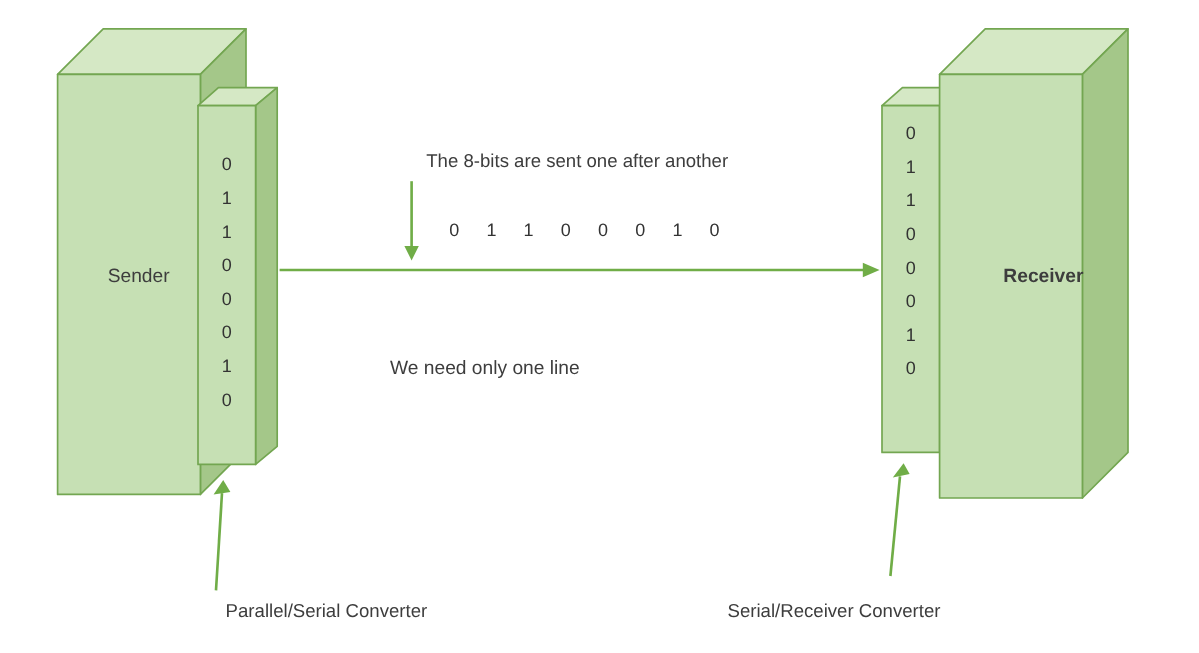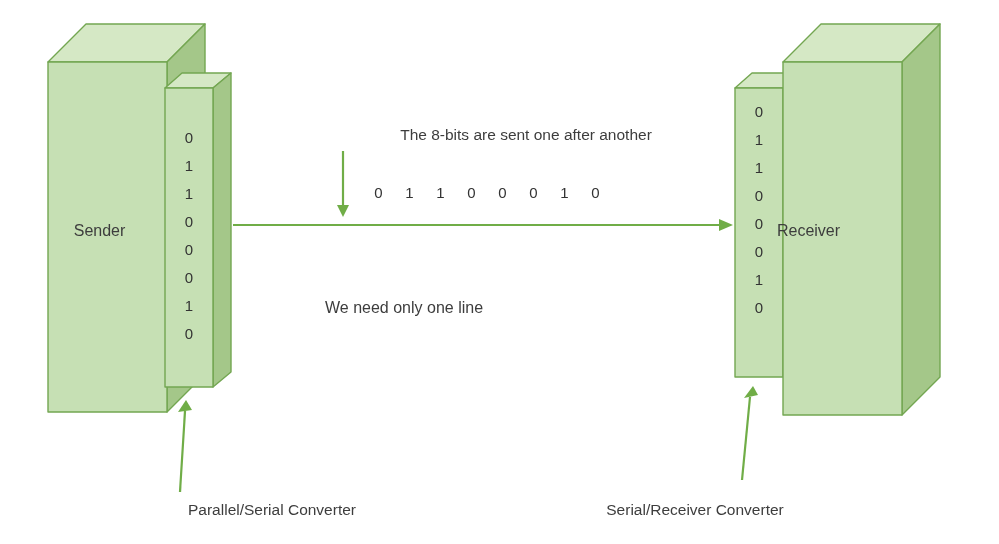--- a/index.html
+++ b/index.html
@@ -106,23 +106,23 @@
       <line class="arrow-line" x1="180" y1="492" x2="185" y2="411"></line>
       <polygon class="arrow-head" points="186,400 178,412 192,410"></polygon>
     </g>
 
     <g>
       <line class="arrow-line" x1="742" y1="480" x2="750" y2="397"></line>
       <polygon class="arrow-head" points="753,386 744,398 758,395"></polygon>
     </g>
   </svg>
 
-  <div class="txt box-label" style="left:40px; top:222px; width:119px;">Sender</div>
+  <div class="txt box-label" style="left:56px; top:222px; width:119px;">Sender</div>
 
-  <div class="txt box-label" style="left:749px; top:222px; width:119px;">Receiver</div>
+  <div class="txt box-label" style="left:810px; top:222px; width:119px;font-weight:bold;">Receiver</div>
 
   <div class="bits-col" style="left:165px; top:124px;">
     <div class="bit">0</div>
     <div class="bit">1</div>
     <div class="bit">1</div>
     <div class="bit">0</div>
     <div class="bit">0</div>
     <div class="bit">0</div>
     <div class="bit">1</div>
     <div class="bit">0</div>
@@ -132,21 +132,21 @@
     <div class="bit">0</div>
     <div class="bit">1</div>
     <div class="bit">1</div>
     <div class="bit">0</div>
     <div class="bit">0</div>
     <div class="bit">0</div>
     <div class="bit">1</div>
     <div class="bit">0</div>
   </div>
 
-  <div class="txt heading" style="left:481px; top:126px; transform:translateX(-50%);margin-left:45px;">The 8-bits are sent one after another</div>
+  <div class="txt heading" style="left:481px; top:126px; transform:translateX(-50%);">The 8-bits are sent one after another</div>
 
   <div class="bits-row" style="left:487px; top:184px; transform:translateX(-50%);">
     <span class="bit">0</span>
     <span class="bit">1</span>
     <span class="bit">1</span>
     <span class="bit">0</span>
     <span class="bit">0</span>
     <span class="bit">0</span>
     <span class="bit">1</span>
     <span class="bit">0</span>

